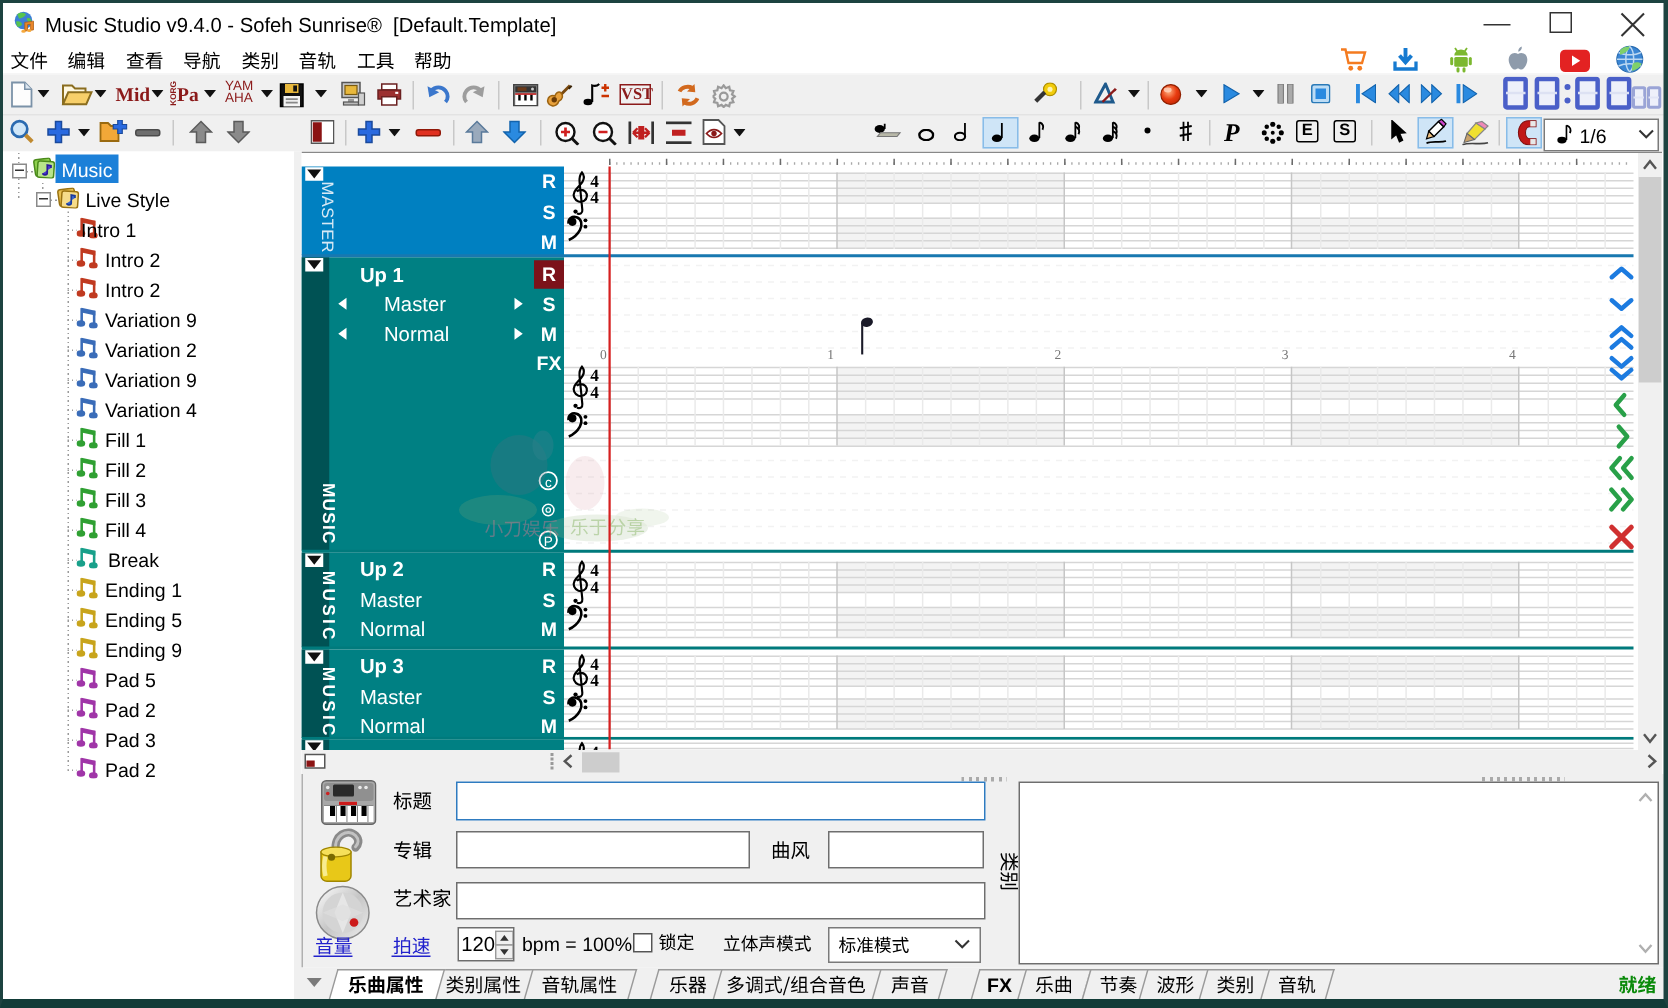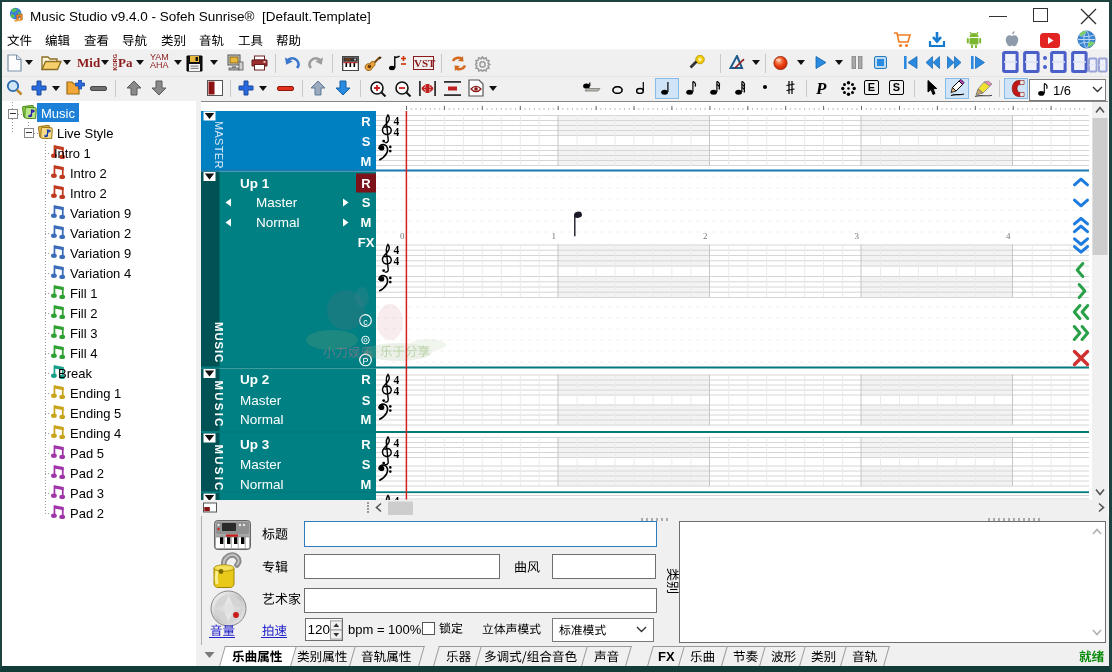--- a/index.html
+++ b/index.html
@@ -551,21 +551,21 @@
   </svg>
 <div class="treelbl" style="left:70px;top:346px">Fill 4</div>
 <div class="abs" style="left:45px;top:373px;width:6px;height:1px;background:repeating-linear-gradient(to right,#9a9a9a 0 1px,transparent 1px 3px)"></div>
 <svg class="abs" style="left:51px;top:364px" width="15" height="15" viewBox="0 0 15 15">
 <path d="M3.3,1.2 L12.6,3.1 L12.6,6.3 L3.3,4.4 Z" fill="#18a08a"></path>
 <rect x="2.6" y="1.4" width="1.7" height="10" fill="#18a08a"></rect>
 <rect x="10.9" y="3.2" width="1.7" height="10" fill="#18a08a"></rect>
 <ellipse cx="2.9" cy="11.7" rx="2.9" ry="2.2" fill="#18a08a"></ellipse>
 <ellipse cx="11.2" cy="13" rx="2.9" ry="2.2" fill="#18a08a"></ellipse>
   </svg>
-<div class="treelbl" style="left:58px;top:366px">Break</div>
+<div class="treelbl" style="left:72px;top:366px">Break</div>
 <div class="abs" style="left:45px;top:393px;width:6px;height:1px;background:repeating-linear-gradient(to right,#9a9a9a 0 1px,transparent 1px 3px)"></div>
 <svg class="abs" style="left:51px;top:384px" width="15" height="15" viewBox="0 0 15 15">
 <path d="M3.3,1.2 L12.6,3.1 L12.6,6.3 L3.3,4.4 Z" fill="#c8a41c"></path>
 <rect x="2.6" y="1.4" width="1.7" height="10" fill="#c8a41c"></rect>
 <rect x="10.9" y="3.2" width="1.7" height="10" fill="#c8a41c"></rect>
 <ellipse cx="2.9" cy="11.7" rx="2.9" ry="2.2" fill="#c8a41c"></ellipse>
 <ellipse cx="11.2" cy="13" rx="2.9" ry="2.2" fill="#c8a41c"></ellipse>
   </svg>
 <div class="treelbl" style="left:70px;top:386px">Ending 1</div>
 <div class="abs" style="left:45px;top:413px;width:6px;height:1px;background:repeating-linear-gradient(to right,#9a9a9a 0 1px,transparent 1px 3px)"></div>
@@ -578,21 +578,21 @@
   </svg>
 <div class="treelbl" style="left:70px;top:406px">Ending 5</div>
 <div class="abs" style="left:45px;top:433px;width:6px;height:1px;background:repeating-linear-gradient(to right,#9a9a9a 0 1px,transparent 1px 3px)"></div>
 <svg class="abs" style="left:51px;top:424px" width="15" height="15" viewBox="0 0 15 15">
 <path d="M3.3,1.2 L12.6,3.1 L12.6,6.3 L3.3,4.4 Z" fill="#c8a41c"></path>
 <rect x="2.6" y="1.4" width="1.7" height="10" fill="#c8a41c"></rect>
 <rect x="10.9" y="3.2" width="1.7" height="10" fill="#c8a41c"></rect>
 <ellipse cx="2.9" cy="11.7" rx="2.9" ry="2.2" fill="#c8a41c"></ellipse>
 <ellipse cx="11.2" cy="13" rx="2.9" ry="2.2" fill="#c8a41c"></ellipse>
   </svg>
-<div class="treelbl" style="left:70px;top:426px">Ending 4</div>
+<div class="treelbl" style="left:70px;top:426px">Ending 9</div>
 <div class="abs" style="left:45px;top:453px;width:6px;height:1px;background:repeating-linear-gradient(to right,#9a9a9a 0 1px,transparent 1px 3px)"></div>
 <svg class="abs" style="left:51px;top:444px" width="15" height="15" viewBox="0 0 15 15">
 <path d="M3.3,1.2 L12.6,3.1 L12.6,6.3 L3.3,4.4 Z" fill="#a035a8"></path>
 <rect x="2.6" y="1.4" width="1.7" height="10" fill="#a035a8"></rect>
 <rect x="10.9" y="3.2" width="1.7" height="10" fill="#a035a8"></rect>
 <ellipse cx="2.9" cy="11.7" rx="2.9" ry="2.2" fill="#a035a8"></ellipse>
 <ellipse cx="11.2" cy="13" rx="2.9" ry="2.2" fill="#a035a8"></ellipse>
   </svg>
 <div class="treelbl" style="left:70px;top:446px">Pad 5</div>
 <div class="abs" style="left:45px;top:473px;width:6px;height:1px;background:repeating-linear-gradient(to right,#9a9a9a 0 1px,transparent 1px 3px)"></div>

